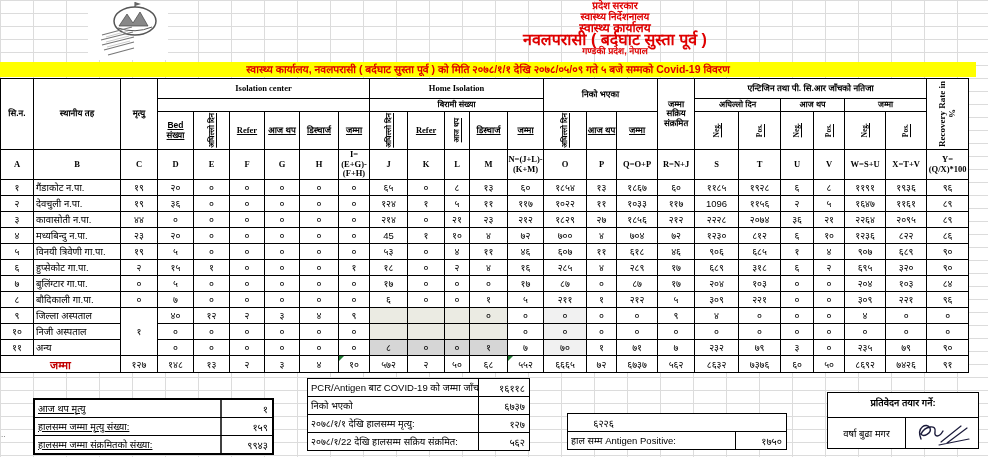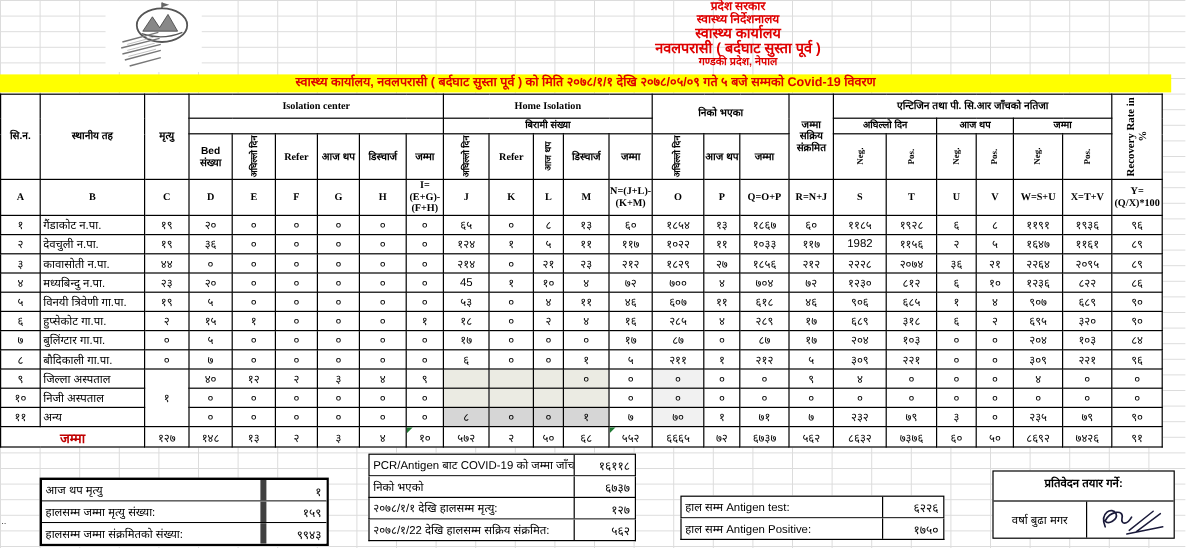--- a/index.html
+++ b/index.html
@@ -5,31 +5,31 @@
   html,body{margin:0;padding:0;}
   body{font-family:"Liberation Sans","DejaVu Sans",sans-serif;background:#fff;}
   .sheet{position:relative;width:988px;height:457px;overflow:hidden;background:#fff;
     background-image:linear-gradient(#dcdcdc 1px,transparent 1px),linear-gradient(90deg,#dcdcdc 1px,transparent 1px);
     background-size:33px 13px;}
   
   .logo{position:absolute;left:88px;top:1px;width:80px;height:59px;background:#fff;}
   .letterhead{position:absolute;left:250px;top:1px;width:730px;text-align:center;color:#df0000;font-weight:bold;}
   .letterhead .l1,.letterhead .l2,.letterhead .l3{font-size:10px;line-height:10.5px;font-family:Liberation Serif, serif;}
   .letterhead .l4{font-size:12px;line-height:12px;}
-  .letterhead .l5{font-size:12px;line-height:12px;}
+  .letterhead .l5{font-size:16px;line-height:12px;}
   .letterhead .l6{font-size:9px;line-height:10px;}
   .banner{position:absolute;left:0;top:62px;width:976px;height:15px;background:#ffff00;
     color:#dd0000;font-weight:bold;font-size:10.5px;line-height:15px;text-align:center;}
   
   table.grid{position:absolute;left:0;top:78px;width:969px;border-collapse:collapse;table-layout:fixed;background:#fff;}
   table.grid th,table.grid td{border:1px solid #000;padding:0;overflow:hidden;vertical-align:middle;text-align:center;}
   table.grid th{font-weight:bold;font-size:8.5px;line-height:1.1;}
   tr.h1 th{height:19px;}
   tr.h2 th{height:12px;font-size:8px;}
-  tr.h3 th{height:37px;}
+  tr.h3 th{height:37px;text-decoration:underline;}
   tr.letters th{height:29px;}
   .en{font-family:"Liberation Serif","DejaVu Serif",serif;}
   .grp-en{font-family:"Liberation Serif","DejaVu Serif",serif;font-size:12px;}
   .letter{font-family:"Liberation Serif","DejaVu Serif",serif;font-size:11px;margin-top:24px;}
   .formula{font-size:6.5px;line-height:1.1;}
   .rot-inner{writing-mode:vertical-rl;transform:rotate(180deg);margin:0 auto;font-size:7.5px;line-height:1;max-height:35px;white-space:nowrap;}
   .rec-rot{writing-mode:vertical-rl;transform:rotate(180deg);margin:0 auto;font-size:9px;max-height:96px;
     font-family:"Liberation Serif","DejaVu Serif",serif;}
   td.num{font-size:9.5px;height:15px;}
   td.sn-cell{font-size:9.5px;}
@@ -44,21 +44,21 @@
   
   .block{position:absolute;background:#fff;}
   .brow{display:flex;border-left:1px solid #000;border-right:1px solid #000;border-bottom:1px solid #000;background:#fff;}
   .brow:first-child{border-top:1px solid #000;}
   .blbl{flex:1;font-size:9.5px;padding:1.5px 3px;border-right:1px solid #000;white-space:nowrap;overflow:hidden;}
   .bval{width:42px;text-align:right;padding:1.5px 4px;font-size:10px;}
   .death-block{border:2px solid #000;}
   .death-block .brow{border-left:none;border-right:none;}
   .death-block .brow:first-child{border-top:none;}
   .death-block .brow:last-child{border-bottom:none;}
-  .death-block .blbl{border-right:5px solid #404040;}
+  .death-block .blbl{border-right:2px solid #404040;text-decoration:underline;}
   .sig-block{border:1px solid #000;width:150px;}
   .sig-title{font-size:9.5px;font-weight:bold;text-align:center;padding:3px 0 8px 0;border-bottom:1px solid #000;}
   .sig-row{display:flex;height:30px;}
   .sig-name{width:77px;border-right:1px solid #000;font-size:9.5px;display:flex;align-items:center;justify-content:center;}
   .sig-pad{flex:1;display:flex;align-items:center;justify-content:center;}
   .stray{position:absolute;left:1px;top:430px;font-size:8px;color:#444;}
 </style>
 </head>
 <body>
 
@@ -254,21 +254,21 @@
           <td class="num">०</td>
           <td class="num">१२४</td>
           <td class="num">१</td>
           <td class="num">५</td>
           <td class="num">११</td>
           <td class="num">११७</td>
           <td class="num">१०२२</td>
           <td class="num">११</td>
           <td class="num">१०३३</td>
           <td class="num">११७</td>
-          <td class="num">1982</td>
+          <td class="num">1096</td>
           <td class="num">११५६</td>
           <td class="num">२</td>
           <td class="num">५</td>
           <td class="num">१६४७</td>
           <td class="num">११६१</td>
           <td class="num">८९</td>
         </tr>
         <tr>
           <td class="num sn-cell">३</td>
           <td class="name-cell">कावासोती न.पा.</td>
@@ -566,21 +566,20 @@
         <div class="blbl">२०७८/१/१ देखि हालसम्म मृत्यु:</div>
         <div class="bval">१२७</div>
       </div>
       <div class="brow">
         <div class="blbl">२०७८/१/22 देखि हालसम्म सक्रिय संक्रमित:</div>
         <div class="bval">५६२</div>
       </div>
     </div>
   <div class="block" id="antigen-block" style="left:567px;top:413px;width:220px;">
       <div class="brow">
-        <div class="blbl">हाल सम्म Antigen test:</div>
         <div class="bval">६२२६</div>
       </div>
       <div class="brow">
         <div class="blbl">हाल सम्म Antigen Positive:</div>
         <div class="bval">१७५०</div>
       </div>
     </div>
 
   <div class="block sig-block" style="left:827px;top:392px;">
     <div class="sig-title">प्रतिवेदन तयार गर्ने:</div>

